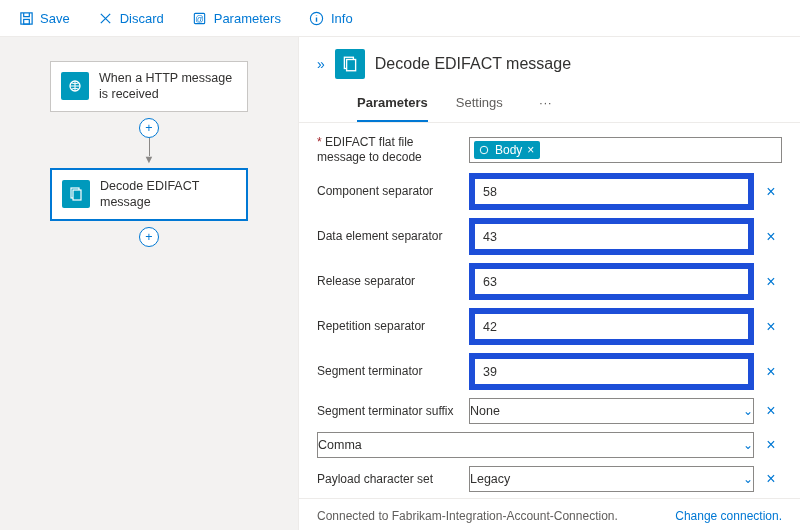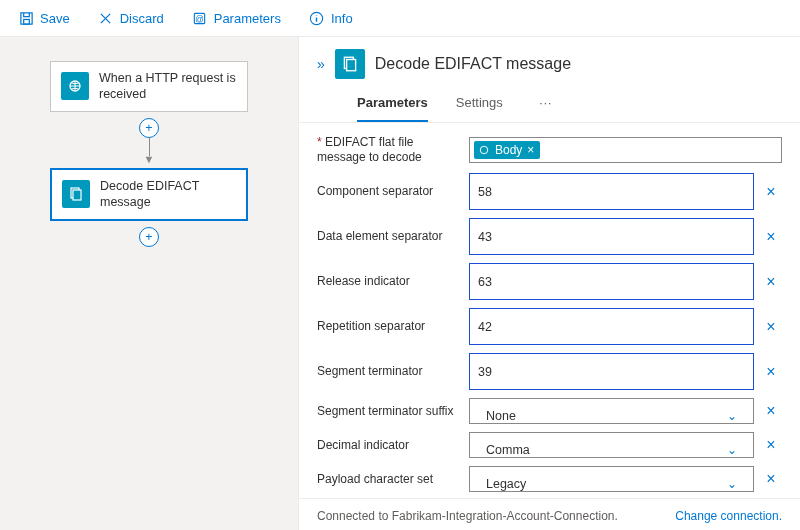--- a/index.html
+++ b/index.html
@@ -24,22 +24,22 @@
   .panel-title { font-size: 16px; font-weight: 400; }
   .tabs { display: flex; gap: 28px; padding: 10px 18px 0 58px; border-bottom: 1px solid #edebe9; }
   .tab { padding: 6px 0 10px 0; font-size: 13px; color: #605e5c; cursor: pointer; border-bottom: 2px solid transparent; }
   .tab.active { color: #323130; border-bottom-color: #0078d4; font-weight: 600; }
   .tab.more { padding-left: 8px; padding-right: 8px; }
   .params { padding: 12px 18px 4px 18px; overflow-y: auto; flex: 1; }
   .row { display: flex; align-items: center; margin-bottom: 8px; gap: 8px; }
   .row-label { width: 144px; font-size: 12px; color: #323130; line-height: 1.25; flex-shrink: 0; }
   .row-label .req { color: #a4262c; }
   .row-field { flex: 1; display: flex; align-items: center; gap: 6px; }
-  .input { flex: 1; height: 37px; border: 1px solid #1d4ed8; padding: 8px 8px; font-size: 12.5px; color: #323130; background: #fff; }
-  .select { flex: 1; height: 26px; border: 1px solid #8a8886; padding: 0 16px; font-size: 12.5px; display: flex; align-items: flex-end; justify-content: space-between; cursor: pointer; }
+  .input { flex: 1; height: 37px; border: 6px solid #1d4ed8; padding: 8px 8px; font-size: 12.5px; color: #323130; background: #fff; }
+  .select { flex: 1; height: 26px; border: 1px solid #8a8886; padding: 0 0; font-size: 12.5px; display: flex; align-items: center; justify-content: space-between; cursor: pointer; }
   .chev { color: #0078d4; font-size: 12px; }
   .x-btn { width: 22px; height: 22px; display: flex; align-items: center; justify-content: center; color: #0078d4; font-size: 16px; cursor: pointer; }
   .token-field { flex: 1; min-height: 26px; border: 1px solid #8a8886; padding: 2px 4px; display: flex; align-items: center; gap: 4px; }
   .token { background: #0099bc; color: #fff; border-radius: 2px; padding: 2px 6px 2px 4px; display: inline-flex; align-items: center; gap: 5px; font-size: 12px; }
   .token-x { cursor: pointer; }
   .addparam { height: 36px; border: 1px solid #8a8886; padding: 0 10px; display: flex; align-items: flex-start; justify-content: space-between; cursor: pointer; color: #605e5c; font-size: 12.5px; margin-top: 6px; }
   .footer { border-top: 1px solid #edebe9; padding: 10px 18px; font-size: 12px; color: #605e5c; display: flex; align-items: center; justify-content: space-between; }
   .footer a { color: #0078d4; text-decoration: none; cursor: pointer; }
   svg { display: block; }
 </style>
@@ -87,21 +87,21 @@
 
 <div class="main">
   <div class="left">
     <div class="node">
       <div class="node-icon">
         <svg width="16" height="16" viewBox="0 0 16 16" fill="#fff">
             <circle cx="8" cy="8" r="5" fill="none" stroke="#fff" stroke-width="1.3"></circle>
             <path d="M8 3v10M3 8h10M4.5 5a9 9 0 007 0M4.5 11a9 9 0 017 0" stroke="#fff" stroke-width="1" fill="none"></path>
           </svg>
       </div>
-      <div class="node-label">When a HTTP request is received</div>
+      <div class="node-label">When a HTTP message is received</div>
     </div>
     <div class="arrow-wrap">
       <div class="plus-btn">+</div>
       <div class="arrow-line"></div>
       <div class="arrow-head">▼</div>
     </div>
     <div class="node sel">
       <div class="node-icon">
         <svg width="16" height="16" viewBox="0 0 16 16" fill="#fff">
             <rect x="3" y="2" width="8" height="10" fill="none" stroke="#fff" stroke-width="1.2"></rect>
@@ -159,21 +159,21 @@
 
       <div class="row">
         <div class="row-label">Data element separator</div>
         <div class="row-field">
           <input class="input" value="43" style="">
           <span class="x-btn">×</span>
         </div>
       </div>
 
       <div class="row">
-        <div class="row-label">Release indicator</div>
+        <div class="row-label">Release separator</div>
         <div class="row-field">
           <input class="input" value="63" style="">
           <span class="x-btn">×</span>
         </div>
       </div>
 
       <div class="row">
         <div class="row-label">Repetition separator</div>
         <div class="row-field">
           <input class="input" value="42" style="">
@@ -194,21 +194,20 @@
         <div class="row-field">
           <div class="select">
             <span>None</span>
             <span class="chev">⌄</span>
           </div>
           <span class="x-btn">×</span>
         </div>
       </div>
 
       <div class="row">
-        <div class="row-label">Decimal indicator</div>
         <div class="row-field">
           <div class="select">
             <span>Comma</span>
             <span class="chev">⌄</span>
           </div>
           <span class="x-btn">×</span>
         </div>
       </div>
 
       <div class="row">

